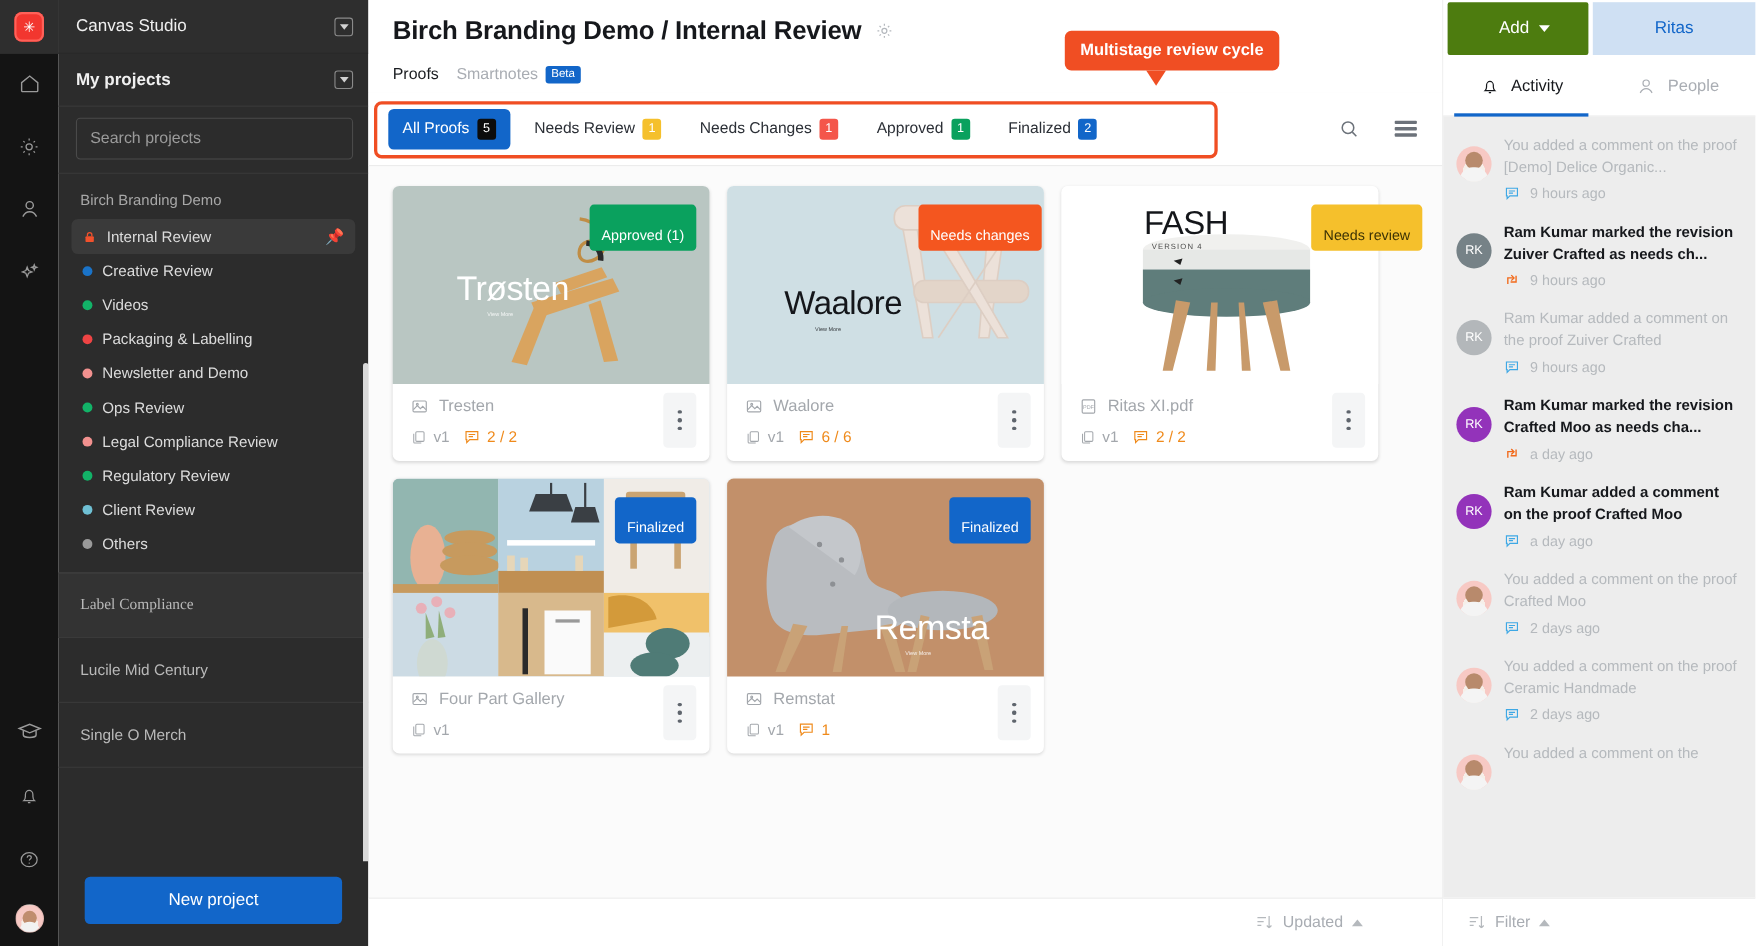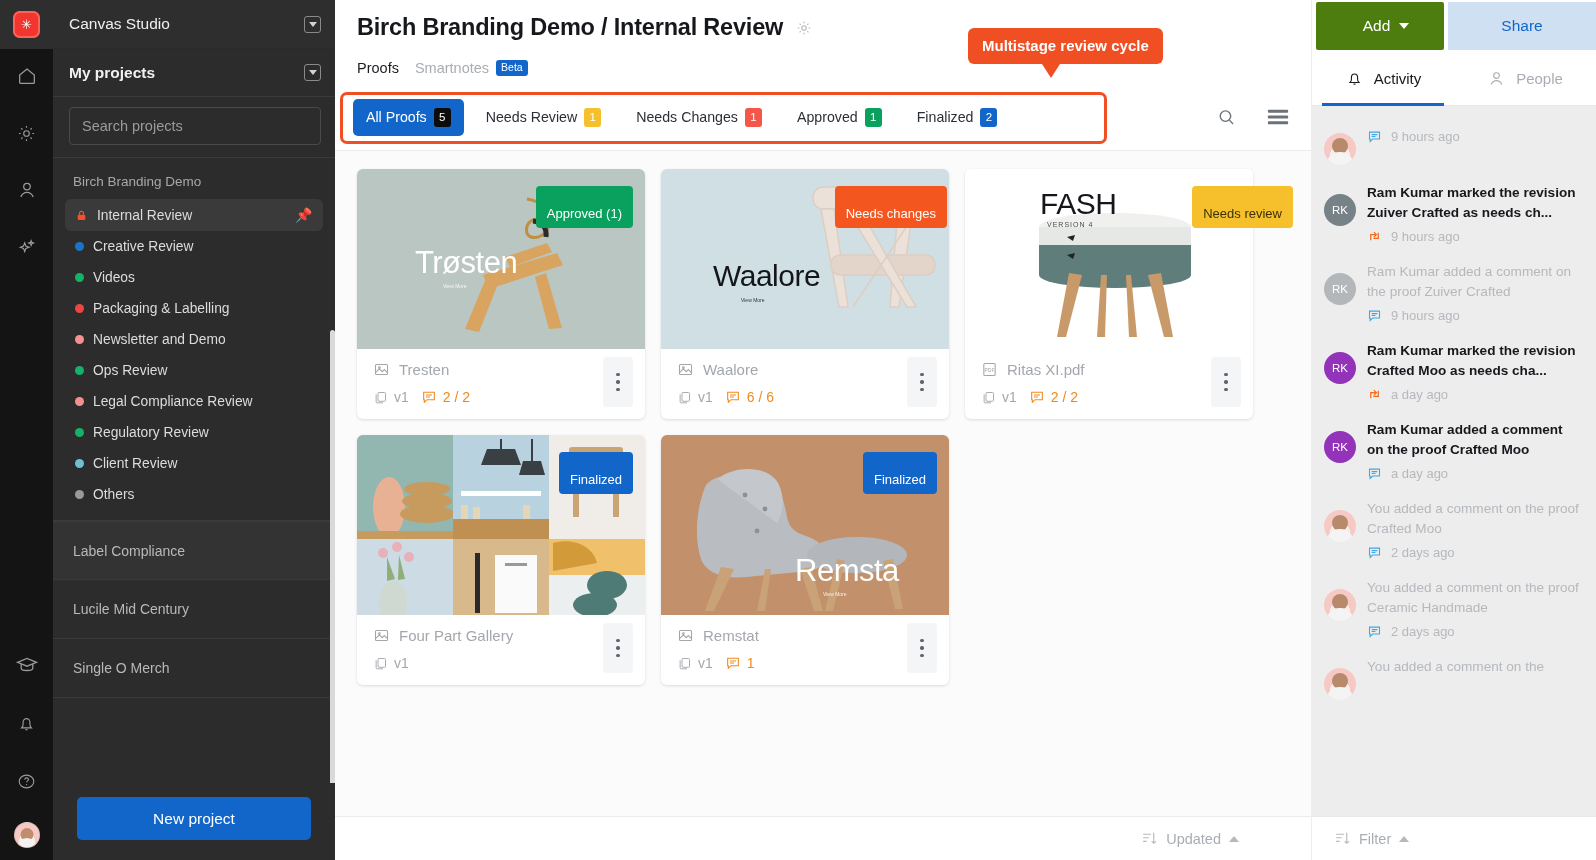--- a/index.html
+++ b/index.html
@@ -88,21 +88,21 @@
     border-radius: 6px; font-size: 13.8px; color: #dcdcdc; cursor: pointer;
   }
   .nav-item.active { background: #3a3a3a; justify-content: space-between; }
   .nav-item .left { display: flex; align-items: center; gap: 9px; }
   .dot { width: 9px; height: 9px; border-radius: 50%; flex: 0 0 9px; }
   .sec-divider { height: 1px; background: #3b3b3b; margin-top: 10px; }
   .proj-row {
     height: 59px; display: flex; align-items: center; padding-left: 20px;
     font-size: 14px; color: #b9b9b9; border-bottom: 1px solid #3a3a3a; cursor: pointer;
   }
-  .proj-row.first { background: #333333; border-top: 1px solid #3b3b3b; }
+  .proj-row.first { background: #333333; border-top: 1px solid #3b3b3b; font-family: Liberation Serif, serif; }
   .sb-foot { padding: 14px 24px 20px 24px; }
   .new-project {
     width: 100%; height: 43px; background: #1266c9; color: #fff; border: none;
     border-radius: 5px; font-size: 15.5px; font-family: inherit; cursor: pointer;
   }
   .sb-scrollbar {
     position: absolute; right: 0px; top: 172px; width: 5px; height: 478px;
     background: #d9d9d9; border-radius: 3px;
   }
 
@@ -757,21 +757,21 @@
       <span class="tri-up"></span>
     </div>
   </div>
 
   <div class="right">
     <div class="right-top">
       <button class="btn-add">
         <span>Add</span>
         <span class="tri"></span>
       </button>
-      <button class="btn-share">Share</button>
+      <button class="btn-share">Ritas</button>
     </div>
     <div class="right-tabs" id="rtabs">
         <div class="rtab active">
           <svg width="19" height="19" viewBox="0 0 24 24" fill="none" stroke="currentColor" stroke-width="1.4">
             <path d="M6.4 17h11.2c-1.3-1.2-1.7-2.1-1.7-4.2v-2c0-2.5-1.8-4.4-3.9-4.4S8.1 8.3 8.1 10.8v2c0 2.1-.4 3-1.7 4.2z"></path>
             <path d="M10.7 19.1h2.6"></path>
           </svg>
           <span>Activity</span>
         </div>
         <div class="rtab">
@@ -779,20 +779,21 @@
             <circle cx="12" cy="8.3" r="3.6"></circle>
             <path d="M5.2 19.5c1.6-3.2 4-4.8 6.8-4.8s5.2 1.6 6.8 4.8"></path>
           </svg>
           <span>People</span>
         </div>
       </div>
     <div class="feed" id="feed">
         <div class="fitem">
           <div class="fav photo"></div>
           <div class="ftext">
+            <div class="fmsg read">You added a comment on the proof [Demo] Delice Organic...</div>
             <div class="fmeta">
               <svg width="15" height="15" viewBox="0 0 24 24" fill="none" stroke="#3ea8e5" stroke-width="1.7">
                 <path d="M4 5h16v11H9l-4 4V16H4z"></path>
                 <path d="M7.5 9h9M7.5 12h6"></path>
               </svg>
               <span>9 hours ago</span>
             </div>
           </div>
         </div>
         <div class="fitem">

